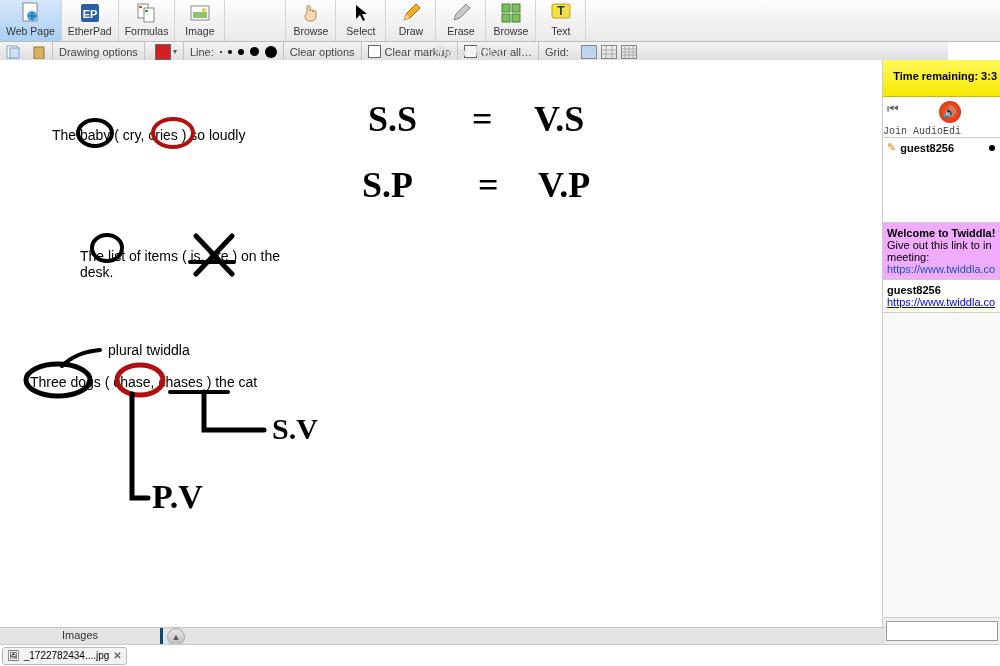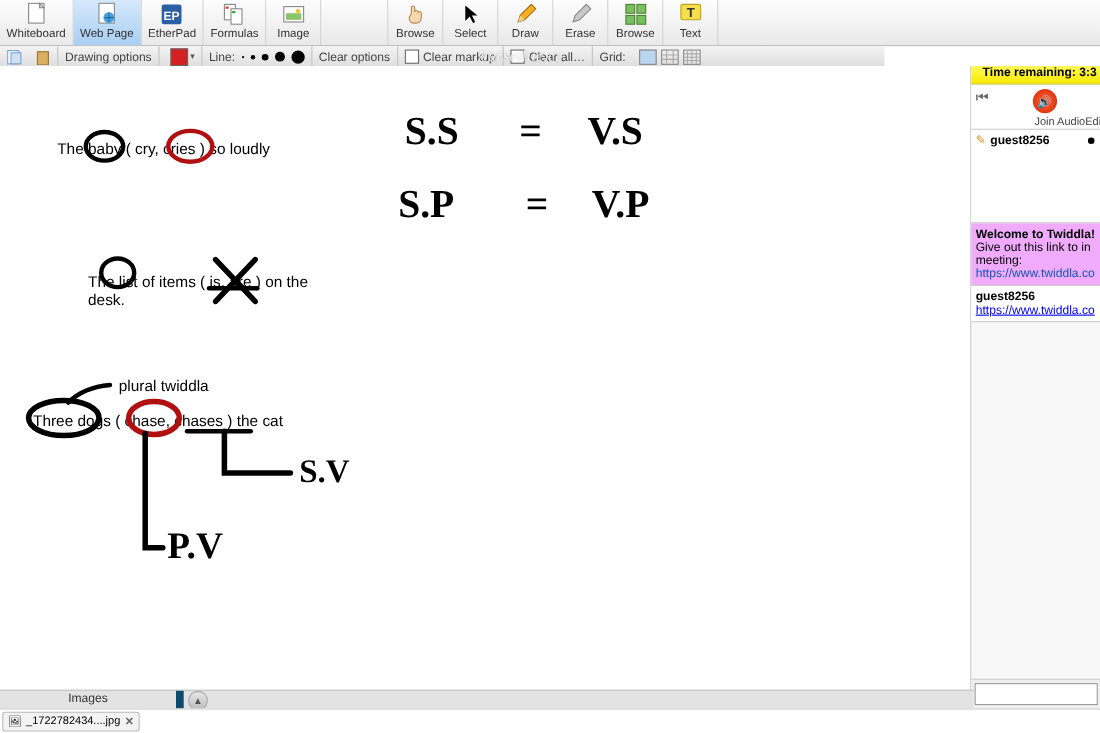--- a/index.html
+++ b/index.html
@@ -9,87 +9,78 @@
   .topbar{width:1000px;height:41px;background:linear-gradient(#fdfdfd,#e9e9e9);border-bottom:1px solid #bbb;display:flex;}
   .top-left-group{display:flex;}
   .top-btn{display:flex;flex-direction:column;align-items:center;justify-content:flex-start;padding:2px 6px 1px;border-right:1px solid #d4d4d4;min-width:50px;box-sizing:border-box;cursor:pointer;}
   .top-btn .ic{width:22px;height:22px;display:flex;align-items:center;justify-content:center;}
   .top-btn span.lbl{font-size:10.5px;color:#333;margin-top:1px;}
   .top-btn.sel{background:linear-gradient(#d6e8fb,#a9cff3);}
   .top-gap{width:60px;border-right:1px solid #d4d4d4;}
   .top-right-group{display:flex;}
 
   
-  .optbar{width:804px;height:19px;background:linear-gradient(#f4f4f4,#dedede);border-bottom:1px solid #bbb;display:flex;align-items:center;font-size:11px;color:#444;position:relative;}
+  .optbar{width:948px;height:19px;background:linear-gradient(#f4f4f4,#dedede);border-bottom:1px solid #bbb;display:flex;align-items:center;font-size:11px;color:#444;position:relative;}
   .optbar .sm{display:inline-flex;align-items:center;height:19px;padding:0 6px;}
   .tinyic{width:14px;height:14px;}
   .vsep{width:1px;height:19px;background:#c4c4c4;}
   .colorbox{width:14px;height:14px;background:#d42020;border:1px solid #666;margin-left:4px;}
   .dropdown-ar{font-size:8px;color:#555;margin-left:2px;}
   .line-dots{display:flex;align-items:center;gap:6px;}
   .line-dots .d{border-radius:50%;background:#000;}
   .cbx{width:11px;height:11px;border:1px solid #666;background:#fff;margin-right:4px;}
   .grid-sw{display:flex;gap:4px;}
   .grid-sw .g{width:14px;height:12px;border:1px solid #888;}
   .grid-sw .g.sel{background:#bcd6f0;}
   .watermark{position:absolute;left:434px;top:2px;color:rgba(255,255,255,.85);font-size:14px;font-style:italic;letter-spacing:.5px;text-shadow:0 0 2px rgba(0,0,0,.3);font-family:cursive;}
 
   
   .main{position:absolute;left:0;top:60px;width:882px;height:584px;background:#fff;}
   .right{position:absolute;left:882px;top:60px;width:118px;height:584px;border-left:1px solid #ccc;background:#f8f8f8;display:flex;flex-direction:column;}
 
   
   .btabs{position:absolute;left:0;bottom:21px;width:885px;height:17px;background:#e3e3e3;border-top:1px solid #c4c4c4;display:flex;font-size:11px;}
-  .btabs .bt{flex:0 0 160px;text-align:center;padding-top:1px;border-right:7px solid #0c4a6e;color:#333;cursor:pointer;}
+  .btabs .bt{flex:0 0 160px;text-align:center;padding-top:1px;border-right:3px solid #0c4a6e;color:#333;cursor:pointer;}
   .btabs .circ{width:16px;height:16px;border-radius:50%;background:linear-gradient(#e8e8e8,#bcbcbc);margin:0 0 0 4px;display:flex;align-items:center;justify-content:center;font-size:9px;color:#555;border:1px solid #aaa;}
 
   
   .bstrip{position:absolute;left:0;bottom:0;width:1000px;height:21px;background:#fff;border-top:1px solid #ccc;display:flex;align-items:center;}
   .file-chip{height:16px;border:1px solid #bbb;border-radius:3px;background:#f3f3f3;font-size:10px;padding:0 4px;display:flex;align-items:center;gap:4px;margin-left:2px;}
   .file-chip .x{font-weight:bold;color:#666;cursor:pointer;}
 
   
   .wb-text{position:absolute;font-size:14px;}
   .hand{font-family:"Comic Sans MS","Segoe Script",cursive;font-weight:bold;}
   svg.draw{position:absolute;pointer-events:none;}
 
   
-  .r-yellow{height:16px;background:linear-gradient(#fff95a,#f6e900);border-bottom:1px solid #c9bb00;font-size:11px;font-weight:bold;text-align:right;padding:0 4px;}
+  .r-yellow{height:16px;background:linear-gradient(#fff95a,#f6e900);border-bottom:1px solid #c9bb00;font-size:11px;font-weight:bold;text-align:right;padding:10px 4px;}
   .r-audio{height:40px;background:#fff;border-bottom:1px solid #ccc;position:relative;}
   .r-audio .back{position:absolute;left:4px;top:4px;font-size:13px;color:#666;}
   .r-audio .play{position:absolute;left:56px;top:4px;width:22px;height:22px;border-radius:50%;background:radial-gradient(#ff6a3a,#d21e00);display:flex;align-items:center;justify-content:center;color:#fff;font-size:11px;}
-  .r-audio .lbls{position:absolute;bottom:0;left:0;width:100%;display:flex;justify-content:flex-end;font-size:10px;color:#444;}
+  .r-audio .lbls{position:absolute;bottom:0;left:0;width:100%;display:flex;justify-content:flex-start;font-size:10px;color:#444;font-family:Liberation Mono, monospace;}
   .r-users{height:78px;background:#fff;border-bottom:1px solid #ccc;font-size:11px;padding:3px 4px;}
   .r-users .u{display:flex;align-items:center;gap:4px;}
   .r-users .dot{width:6px;height:6px;background:#000;border-radius:50%;margin-left:auto;margin-right:2px;}
   .r-welcome{background:#f0abfc;border-bottom:1px solid #ccc;font-size:11px;padding:4px;}
   .r-welcome .t{font-weight:bold;}
   .r-welcome a{color:#1556b8;text-decoration:none;}
   .r-guest2{background:#fff;font-size:11px;padding:4px;border-bottom:1px solid #ccc;}
   .r-input{margin-top:auto;height:26px;border-top:1px solid #ccc;background:#efefef;display:flex;align-items:center;}
   .r-input .box{flex:1;height:18px;background:#fff;border:1px solid #999;margin:0 3px;}
 
   .pencil{color:#e08a18;}
 </style>
 </head>
 <body>
 
 <div class="root">
 
   <div class="topbar">
     <div class="top-left-group">
-      <div class="top-btn">
-        <div class="ic">
-          <svg width="20" height="22">
-              <rect x="3" y="1" width="14" height="18" fill="#fff" stroke="#888"></rect>
-              <path d="M13 1 L17 5 L13 5 Z" fill="#dcdcdc" stroke="#888"></path>
-            </svg>
-        </div>
-        <span class="lbl">Whiteboard</span>
-      </div>
       <div class="top-btn sel">
         <div class="ic">
           <svg width="20" height="22">
               <rect x="3" y="1" width="14" height="18" fill="#fff" stroke="#888"></rect>
               <circle cx="12" cy="14" r="5" fill="#4aa3e0"></circle>
               <path d="M8 14 h8 M12 10 v8" stroke="#1a6aa0" stroke-width="1"></path>
             </svg>
         </div>
         <span class="lbl">Web Page</span>
       </div>

